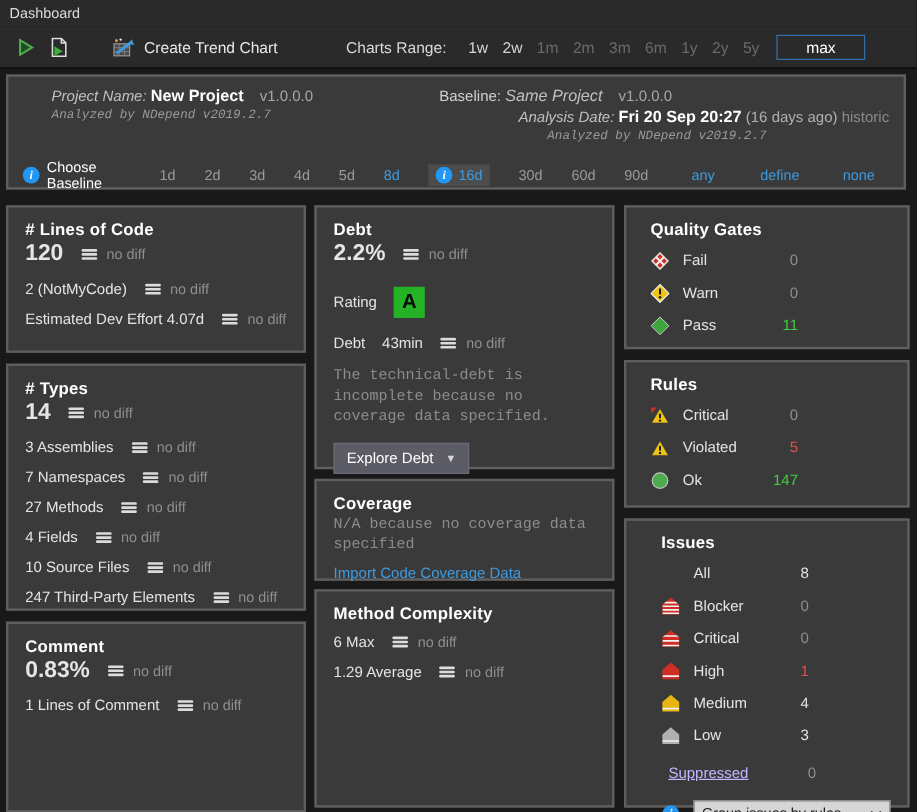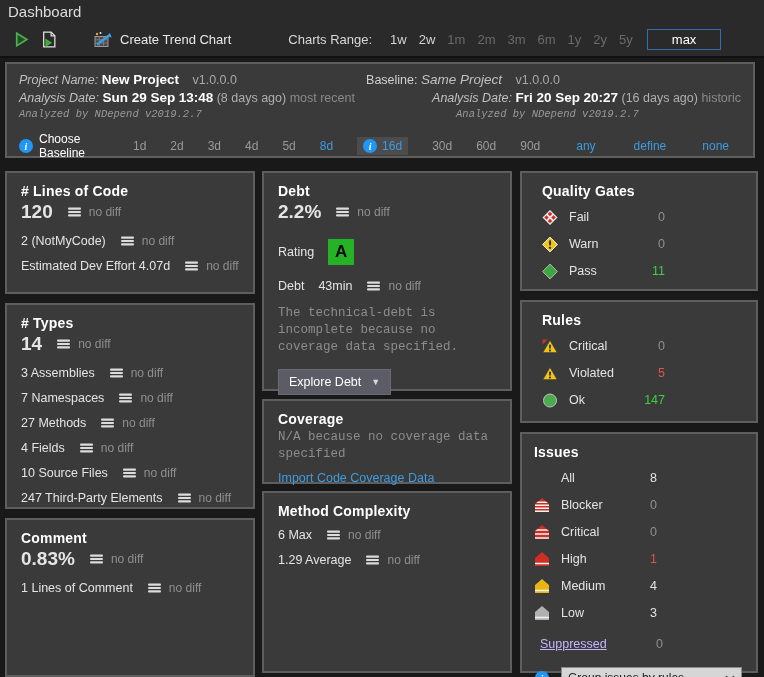--- a/index.html
+++ b/index.html
@@ -2,21 +2,21 @@
 <html><head>
 <meta charset="utf-8">
 <style>
   html,body{margin:0;padding:0;background:#191919;}
   body{width:764px;height:677px;overflow:hidden;font-family:"Liberation Sans",sans-serif;
        -webkit-font-smoothing:antialiased;}
   .app{position:relative;width:764px;height:677px;background:#191919;}
 
   
   .titlebar{height:22px;background:#2a2a2a;display:flex;align-items:center;padding-left:8px;
-            color:#dcdcdc;font-size:15px;}
+            color:#dcdcdc;font-size:12px;}
   .toolbar{height:34px;background:#2a2a2a;display:flex;align-items:center;padding-left:8px;
            border-bottom:2px solid #101010;color:#d8d8d8;font-size:13px;}
   .tbtn{display:inline-flex;align-items:center;gap:6px;padding:3px 5px;cursor:pointer;}
   .tbtn svg{display:block;}
   .trend-label{color:#e8e8e8;}
   .range-label{margin-left:52px;margin-right:12px;color:#d8d8d8;}
   .range-opt{margin:0 6px;color:#d4d4d4;cursor:pointer;}
   .range-opt.dim{color:#6a6a6a;}
   .range-opt.selected{border:1px solid #2f6fad;padding:2px 24px;color:#ffffff;margin-left:8px;}
 
@@ -28,21 +28,21 @@
   .bigrow{display:flex;align-items:center;gap:14px;margin-top:2px;}
   .bigval{font-size:19px;font-weight:bold;color:#e5e5e5;}
   .prow{display:flex;align-items:center;gap:14px;margin-top:11px;}
   .ptext{color:#e4e4e4;}
   .nodiff{display:inline-flex;align-items:center;gap:6px;}
   .nd-text{color:#8f8f8f;font-size:12px;}
 
   
   #p-project{left:5px;top:4px;width:750px;height:96px;padding:8px 12px;}
   .proj-cols{display:flex;}
-  .proj-left{width:355px;}
+  .proj-left{width:355px;margin-left:24px;}
   .proj-right{flex:1;}
   .pline{margin-bottom:3px;white-space:nowrap;}
   .lab-i{font-style:italic;color:#c0c0c0;}
   .lab{color:#d0d0d0;}
   .strong{font-weight:bold;color:#ffffff;font-size:13.5px;}
   .ver{color:#a8a8a8;margin-left:10px;}
   .ago{color:#b0b0b0;}
   .tagtxt{color:#8a8a8a;}
   .analyzed{font-style:italic;color:#9a9a9a;font-size:10.5px;font-family:Liberation Mono, monospace;}
   .ind1{padding-left:66px;}
@@ -60,21 +60,21 @@
 
   
   #p-loc{left:5px;top:113px;width:250px;height:123px;}
   #p-types{left:5px;top:245px;width:250px;height:206px;}
   #p-comment{left:5px;top:460px;width:250px;height:159px;}
   #p-debt{left:262px;top:113px;width:250px;height:220px;}
   #p-coverage{left:262px;top:341px;width:250px;height:85px;}
   #p-mcx{left:262px;top:433px;width:250px;height:182px;}
   #p-qg{left:520px;top:113px;width:238px;height:120px;padding-left:20px;}
   #p-rules{left:520px;top:242px;width:238px;height:123px;padding-left:20px;}
-  #p-issues{left:520px;top:374px;width:238px;height:241px;padding-left:12px;}
+  #p-issues{left:520px;top:374px;width:238px;height:241px;padding-left:29px;}
 
   
   .rating-row{display:flex;align-items:center;gap:14px;margin-top:16px;}
   .rating-badge{width:26px;height:26px;background:#26b226;color:#0a0a0a;font-weight:bold;
                 font-size:17px;display:flex;align-items:center;justify-content:center;}
   .note{color:#8c8c8c;margin-top:12px;line-height:1.35;font-family:Liberation Mono, monospace;}
   .btn{display:inline-flex;align-items:center;gap:10px;background:#5c5c66;color:#ffffff;
        font-size:12.5px;padding:5px 10px;margin-top:13px;cursor:pointer;border:1px solid #6a6a74;}
   .btn .arr{font-size:9px;color:#d8d8d8;}
 
@@ -143,27 +143,20 @@
   <div class="content">
 
     <div class="panel" id="p-project">
       <div class="proj-cols">
         <div class="proj-left">
           <div class="pline">
             <span class="lab-i">Project Name:</span>
             <span class="strong">New Project</span>
             <span class="ver">v1.0.0.0</span>
           </div>
-          <div class="pline">
-            <span class="lab-i">Analysis Date:</span>
-            <span class="strong">Sun 29 Sep</span>
-            <span class="strong">13:48</span>
-            <span class="ago">(8 days ago)</span>
-            <span class="tagtxt">most recent</span>
-          </div>
           <div class="pline analyzed">Analyzed by NDepend v2019.2.7</div>
         </div>
         <div class="proj-right">
           <div class="pline">
             <span class="lab">Baseline:</span>
             <span class="lab-i" style="font-size:13.5px;">Same Project</span>
             <span class="ver">v1.0.0.0</span>
           </div>
           <div class="pline ind1">
             <span class="lab-i">Analysis Date:</span>

